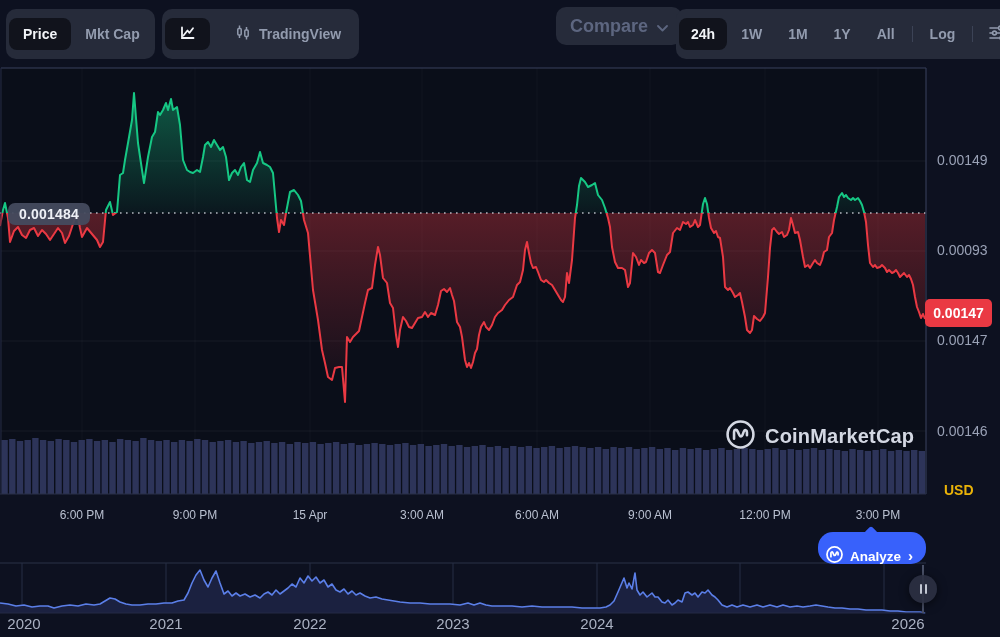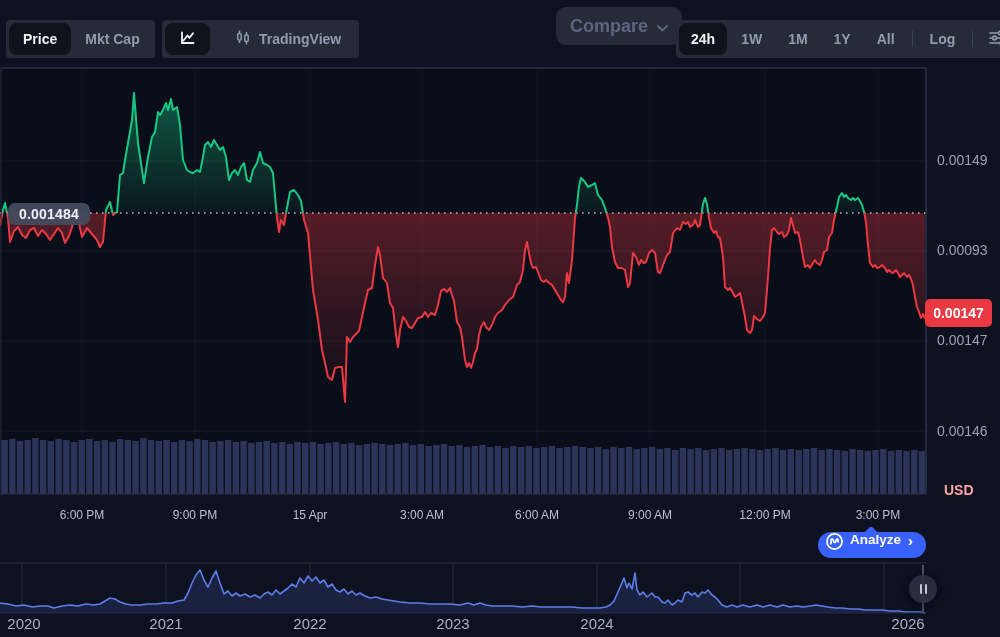--- a/index.html
+++ b/index.html
@@ -2,51 +2,51 @@
 <html><head>
 <meta charset="utf-8">
 <style>
   * { margin:0; padding:0; box-sizing:border-box; }
   html,body { width:1000px; height:637px; background:#0d1120; overflow:hidden;
     font-family:"Liberation Sans", sans-serif; }
   .app { position:relative; width:1000px; height:637px; background:#0d1120; }
   svg.layer { position:absolute; left:0; top:0; }
 
   
-  .pillgroup { position:absolute; top:20px; height:38px; background:#262b3a; border-radius:4px;
+  .pillgroup { position:absolute; top:9px; height:50px; background:#262b3a; border-radius:10px;
     display:flex; align-items:center; padding:3px; gap:2px; }
   .chip { height:32px; border:none; border-radius:8px; background:#11131c; color:#f2f4f8;
     font-family:"Liberation Sans",sans-serif; font-size:14px; font-weight:700; padding:0 14px; cursor:pointer;
     display:flex; align-items:center; justify-content:center; }
   .ghost { height:32px; border:none; border-radius:8px; background:transparent; color:#929bae;
     font-family:"Liberation Sans",sans-serif; font-size:14px; font-weight:700; padding:0 12px; cursor:pointer;
     display:flex; align-items:center; justify-content:center; gap:7px; }
   .vdiv { width:1px; height:16px; background:#3c4356; margin:0 3px; }
   .iconbtn { border:none; background:transparent; padding:0 9px; cursor:pointer; display:flex; align-items:center; }
   .compare { position:absolute; left:556px; top:7px; height:38px; background:#262b3a; border-radius:10px;
     display:flex; align-items:center; padding:0 14px; gap:9px; color:#5d6680; font-size:18px; font-weight:700;
     border:none; cursor:pointer; font-family:"Liberation Sans",sans-serif; }
 
   
   .baseline-pill { position:absolute; left:8px; top:203px; background:rgba(69,75,94,.95); color:#eef0f6;
     font-size:14px; font-weight:600; padding:3px 11px; border-radius:7px; letter-spacing:.2px; }
   .price-badge { position:absolute; left:925px; top:299px; width:67px; height:28px; background:#ea3943;
     border-radius:5px; color:#ffffff; font-size:14px; font-weight:700; display:flex; align-items:center;
     justify-content:center; }
   .plabel { position:absolute; left:937px; color:#9aa2b6; font-size:14px; font-weight:500;text-align:right; }
-  .usd { position:absolute; left:944px; top:482px; color:#fca5a5; font-size:14px; font-weight:700; }
+  .usd { position:absolute; left:944px; top:482px; color:#eab308; font-size:14px; font-weight:700; }
   .tlabel { position:absolute; top:508px; transform:translateX(-50%); color:#b9c0d0; font-size:12px; }
   .ylabel { position:absolute; top:615px; transform:translateX(-50%); color:#aab1c2; font-size:15px; }
 
   .watermark { position:absolute; left:725px; top:419px; display:flex; align-items:center; gap:9px;
     opacity:.95; pointer-events:none; }
   .watermark .wm-text { color:#dfe3ee; font-size:20px; font-weight:700; letter-spacing:.2px; }
 
-  .analyze { position:absolute; left:818px; top:532px; height:26px; background:#3861fb; border:none;
-    border-radius:15px; display:flex; align-items:flex-start; gap:6px; padding:0 13px 0 7px; cursor:pointer; }
+  .analyze { position:absolute; left:818px; top:532px; height:32px; background:#3861fb; border:none;
+    border-radius:15px; display:flex; align-items:flex-end; gap:6px; padding:0 13px 0 7px; cursor:pointer; }
   .analyze .a-label { color:#fff; font-size:13.5px; font-weight:700; font-family:"Liberation Sans",sans-serif; }
   .analyze .a-chev { color:#fff; font-size:15px; font-weight:700; margin-left:1px; }
   .analyze-tail { position:absolute; left:866px; top:528px; width:10px; height:10px; background:#3861fb;
     transform:rotate(45deg); border-radius:2px; }
 
   .nav-handle { position:absolute; left:909px; top:575px; width:28px; height:28px; border-radius:50%;
     background:rgba(43,48,66,.92); box-shadow:0 2px 10px rgba(0,0,0,.55); display:flex; align-items:center;
     justify-content:center; gap:3px; cursor:ew-resize; }
   .nav-handle i { display:block; width:2px; height:10px; background:#c2c7d3; border-radius:1px; }
 </style>
@@ -300,20 +300,29 @@
 
   <div class="tlabel" style="left:82px;">6:00 PM</div>
   <div class="tlabel" style="left:195px;">9:00 PM</div>
   <div class="tlabel" style="left:310px;">15 Apr</div>
   <div class="tlabel" style="left:422px;">3:00 AM</div>
   <div class="tlabel" style="left:537px;">6:00 AM</div>
   <div class="tlabel" style="left:650px;">9:00 AM</div>
   <div class="tlabel" style="left:765px;">12:00 PM</div>
   <div class="tlabel" style="left:878px;">3:00 PM</div>
 
+  <div class="watermark">
+    <span>
+      <svg width="31" height="31" viewBox="0 0 24 24" fill="none">
+        <circle cx="12" cy="12" r="10" stroke="#dfe3ee" stroke-width="2"></circle>
+        <path d="M7 15.2 V10 C7 8.2 9 7.8 9.7 9.4 L11.2 12.6 C11.8 13.9 13 13.8 13.5 12.5 L14.6 9.6 C15.3 8 17 8.4 17 10.2 V12.6" stroke="#dfe3ee" stroke-width="2" stroke-linecap="round" fill="none"></path>
+      </svg>
+    </span>
+    <span class="wm-text">CoinMarketCap</span>
+  </div>
 
   <div class="analyze-tail"></div>
   <button class="analyze">
     <span style="display:flex;">
       <svg width="19" height="19" viewBox="0 0 24 24" fill="none">
         <circle cx="12" cy="12" r="9.5" stroke="#ffffff" stroke-width="2.2"></circle>
         <path d="M7.5 14.8 V10.2 C7.5 8.6 9.2 8.3 9.9 9.7 L11.2 12.4 C11.8 13.6 12.9 13.5 13.4 12.3 L14.4 9.8 C15 8.4 16.5 8.7 16.5 10.3 V12.4" stroke="#ffffff" stroke-width="2.2" stroke-linecap="round" fill="none"></path>
       </svg>
     </span>
     <span class="a-label">Analyze</span>

